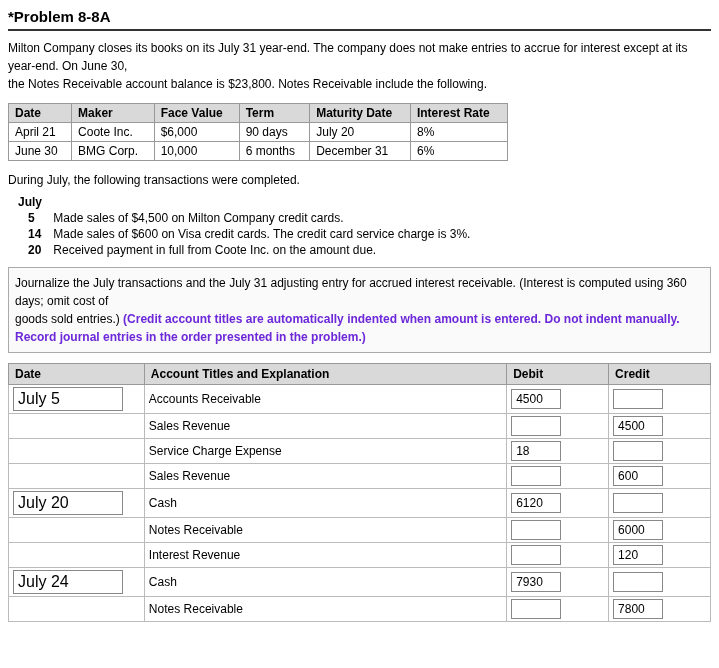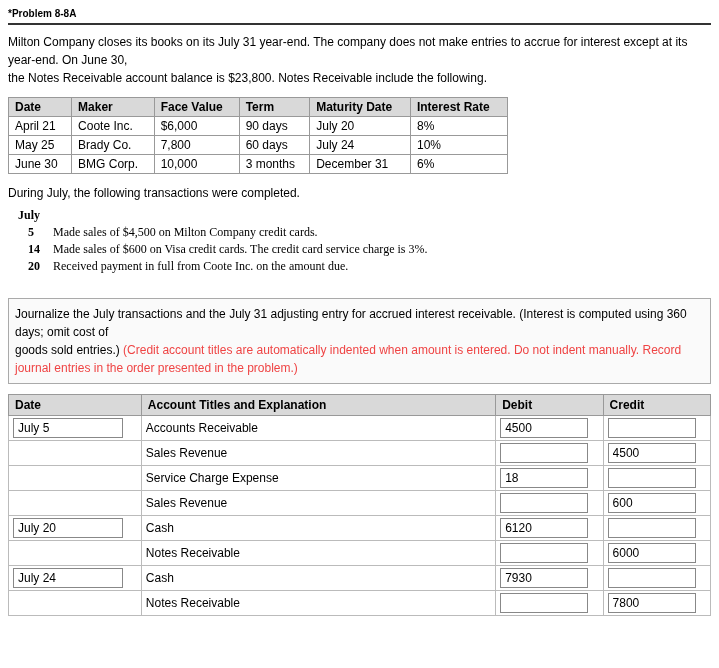--- a/index.html
+++ b/index.html
@@ -5,21 +5,21 @@
     * { box-sizing: border-box; margin: 0; padding: 0; }
     body {
       font-family: Arial, sans-serif;
       font-size: 12px;
       background: #fff;
       color: #000;
       padding: 8px;
       width: 719px;
     }
     .problem-title {
-      font-size: 10px;
+      font-size: 15px;
       font-weight: bold;
       margin-bottom: 8px;
       border-bottom: 2px solid #333;
       padding-bottom: 4px;
     }
     .intro-text {
       margin-bottom: 10px;
       line-height: 1.5;
     }
     table.notes-table {
@@ -37,37 +37,36 @@
     }
     table.notes-table td {
       border: 1px solid #999;
       padding: 2px 6px;
     }
     .section-text {
       margin-bottom: 6px;
       line-height: 1.5;
     }
     .transactions-list {
-      margin-bottom: 24px;
+      margin-bottom: 10px;
       padding-left: 10px;
-      font-family: Liberation Serif, serif;
     }
     .transactions-list .label {
       font-weight: bold;
       display: inline-block;
       width: 22px;
     }
     .instructions {
       margin-bottom: 10px;
       line-height: 1.5;
       border: 1px solid #aaa;
       padding: 6px;
       background: #fafafa;
     }
-    .instructions .red-bold { color: #ef4444; font-weight: normal; }
+    .instructions .red-bold { color: #6d28d9; font-weight: bold; }
     table.journal-table {
       border-collapse: collapse;
       width: 100%;
       margin-bottom: 10px;
     }
     table.journal-table th {
       background: #d9d9d9;
       border: 1px solid #999;
       padding: 3px 6px;
       text-align: left;
@@ -77,27 +76,27 @@
     table.journal-table td {
       border: 1px solid #bbb;
       padding: 2px 4px;
       vertical-align: middle;
     }
     .date-input {
       border: 1px solid #888;
       background: #fff;
       padding: 2px 4px;
       width: 110px;
-      font-size: 12px;
+      font-size: 16px;
     }
     .amount-input {
       border: 1px solid #888;
       background: #fff;
       padding: 2px 4px;
-      width: 88px;
+      width: 50px;
       font-size: 12px;
     }
     .account-cell {
       padding-left: 4px;
     }
     .account-indented {
       padding-left: 24px;
     }
     .col-date { width: 120px; }
     .col-account { width: 320px; margin-top: 31px; }
@@ -128,32 +127,24 @@
   <tbody id="notes-body">
       <tr>
         <td>April 21</td>
         <td>Coote Inc.</td>
         <td>$6,000</td>
         <td>90 days</td>
         <td>July 20</td>
         <td>8%</td>
       </tr>
       <tr>
-        <td>May 25</td>
-        <td>Brady Co.</td>
-        <td>7,800</td>
-        <td>60 days</td>
-        <td>July 24</td>
-        <td>10%</td>
-      </tr>
-      <tr>
         <td>June 30</td>
         <td>BMG Corp.</td>
         <td>10,000</td>
-        <td>3 months</td>
+        <td>6 months</td>
         <td>December 31</td>
         <td>6%</td>
       </tr>
     </tbody>
 </table>
 
 <div class="section-text">During July, the following transactions were completed.</div>
 
 <div class="transactions-list" id="transactions-container">
     <div style="font-weight: bold; margin-bottom: 2px;">July</div>
@@ -207,20 +198,26 @@
         <td><input type="text" class="amount-input" value="6120" style=""></td>
         <td><input type="text" class="amount-input" style=""></td>
       </tr>
       <tr>
         <td></td>
         <td class="account-indented">Notes Receivable</td>
         <td><input type="text" class="amount-input" style=""></td>
         <td><input type="text" class="amount-input" value="6000" style=""></td>
       </tr>
       <tr>
+        <td></td>
+        <td class="account-indented">Interest Revenue</td>
+        <td><input type="text" class="amount-input" style=""></td>
+        <td><input type="text" class="amount-input" value="120" style=""></td>
+      </tr>
+      <tr>
         <td><input type="text" class="date-input" value="July 24" style=""></td>
         <td class="account-cell">Cash</td>
         <td><input type="text" class="amount-input" value="7930" style=""></td>
         <td><input type="text" class="amount-input" style=""></td>
       </tr>
       <tr>
         <td></td>
         <td class="account-indented">Notes Receivable</td>
         <td><input type="text" class="amount-input" style=""></td>
         <td><input type="text" class="amount-input" value="7800" style=""></td>

